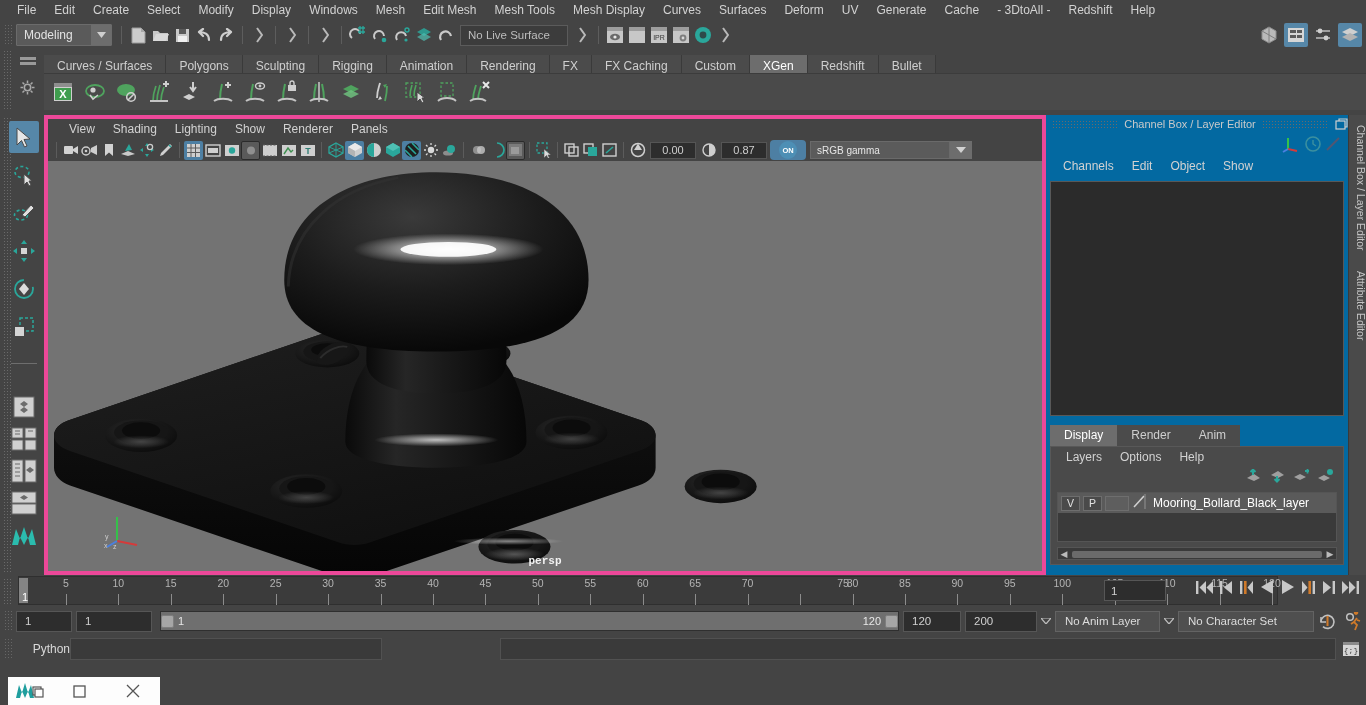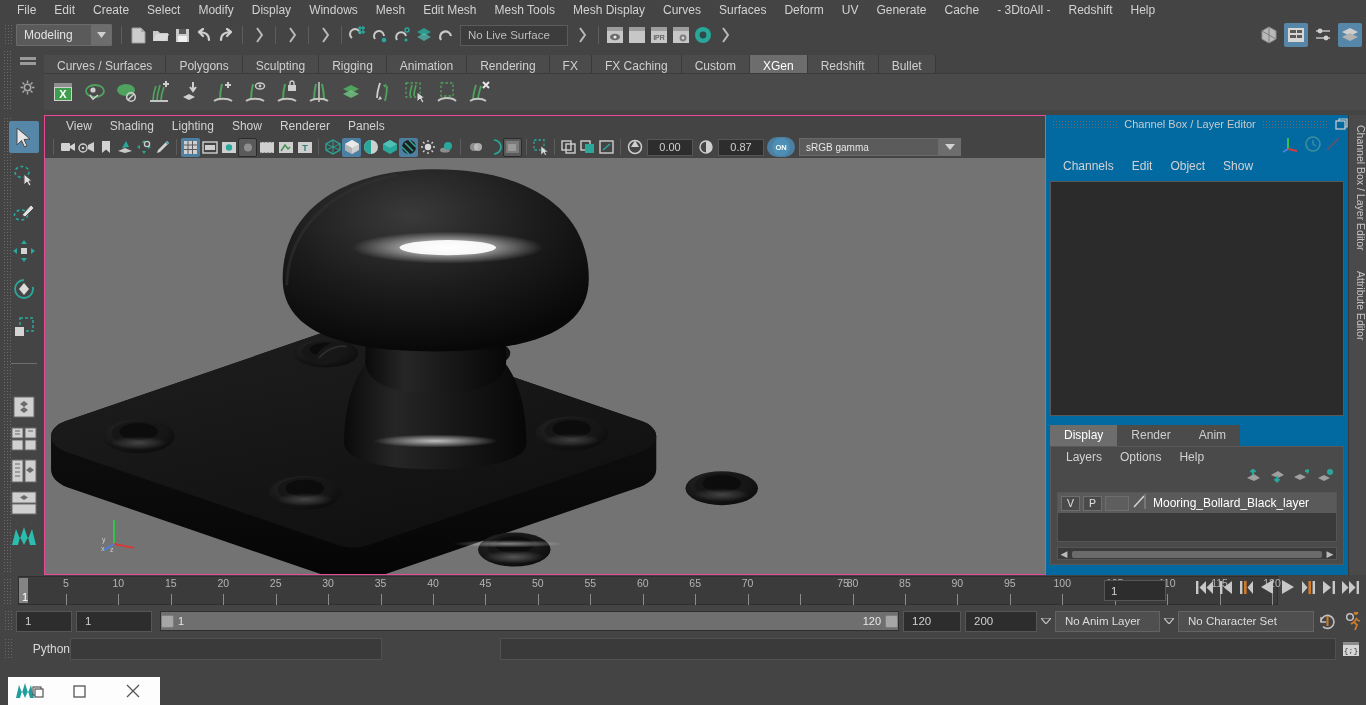--- a/index.html
+++ b/index.html
@@ -54,21 +54,21 @@
   .main{ position:absolute; left:0; top:115px; right:0; bottom:130px; }
   .toolbox{ position:absolute; left:0; top:0; width:44px; bottom:0; background:#444; }
   .toolbox .dots{ position:absolute; left:3px; top:2px; width:9px;bottom:2px;
     background-image:radial-gradient(#6a6a6a 40%, transparent 41%); background-size:3px 3px;}
   .tool{ position:absolute; left:9px; width:30px; height:32px; display:flex;align-items:center;justify-content:center; border-radius:2px;}
   .tool.sel{ background:#5687a8; }
   .tdiv{ position:absolute; left:11px; width:26px; height:1px; background:#6e6e6e; }
 
   
   .panel{ position:absolute; left:44px; top:0; right:320px; bottom:0; background:#3d3d3d;
-    border:1px solid #ec4899;}
+    border:4px solid #ec4899;}
   .panelmenus{ height:20px; display:flex; align-items:center; padding-left:12px; background:#444;}
   .panelmenus .pm{ padding:0 9px; font-size:12px; color:#d2d2d2; line-height:20px;}
   .panelbar{ height:22px; display:flex; align-items:center; background:#444; padding-left:4px; }
   .pbtn{ width:19px; height:19px; display:flex; align-items:center; justify-content:center; border-radius:2px;}
   .pbtn.on{ background:#4d7fa3; }
   .pbtn.framed{ border:1px solid #2b2b2b; background:#5a5a5a;}
   .psep{ width:1px;height:16px;background:#5c5c5c;margin:0 4px;}
   .numfld{ width:46px;height:17px;background:#2d2d2d;border:1px solid #555; color:#cfcfcf;
      font-size:11px; display:flex;align-items:center;justify-content:center; margin:0 3px;}
   .gammabox{ width:140px; height:18px; background:#5b5b5b; border:1px solid #6a6a6a;
@@ -749,21 +749,21 @@
             </svg>
         </div>
         <div class="numfld">0.00</div>
         <div class="pbtn">
           <svg width="14" height="14" viewBox="0 0 14 14">
               <circle cx="7" cy="7" r="6" fill="none" stroke="#cfcfcf" stroke-width="1.4"></circle>
               <path d="M7 1 a6 6 0 0 1 0 12 Z" fill="#cfcfcf"></path>
             </svg>
         </div>
         <div class="numfld">0.87</div>
-        <div class="pbtn on" style="width:28px;height:20px;border-radius:10px;">
+        <div class="pbtn on" style="width:36px;height:20px;border-radius:4px;">
           <svg width="20" height="20" viewBox="0 0 20 20">
               <circle cx="10" cy="10" r="9" fill="#4d8fb5"></circle>
               <text x="10" y="13" font-size="7.5" text-anchor="middle" fill="#fff" font-family="Liberation Sans" font-weight="bold">ON</text>
             </svg>
         </div>
         <div class="gammabox">
           <span>sRGB gamma</span>
         </div>
         <div class="gammaarr">
           <svg width="10" height="6" viewBox="0 0 10 6">
@@ -884,20 +884,21 @@
           <svg width="44" height="44" viewBox="0 0 44 44">
             <path d="M14 34 L14 10" stroke="#35c14a" stroke-width="2"></path>
             <path d="M14 34 L34 38" stroke="#d43b3b" stroke-width="2"></path>
             <path d="M14 34 L4 40" stroke="#4a7fe0" stroke-width="2"></path>
             <text x="10" y="42" font-size="7" fill="#cfcfcf" font-family="Liberation Sans">z</text>
             <text x="2" y="32" font-size="7" fill="#cfcfcf" font-family="Liberation Sans">y</text>
             <text x="1" y="41" font-size="7" fill="#cfcfcf" font-family="Liberation Sans">x</text>
           </svg>
         </div>
 
+        <div class="persp">persp</div>
       </div>
     </div>
 
     <div class="rightdock">
 
       <div class="cbtitle">
         <div class="dotsH"></div>
         <div class="t">Channel Box / Layer Editor</div>
         <div class="dotsH"></div>
         <div class="cbicon">

